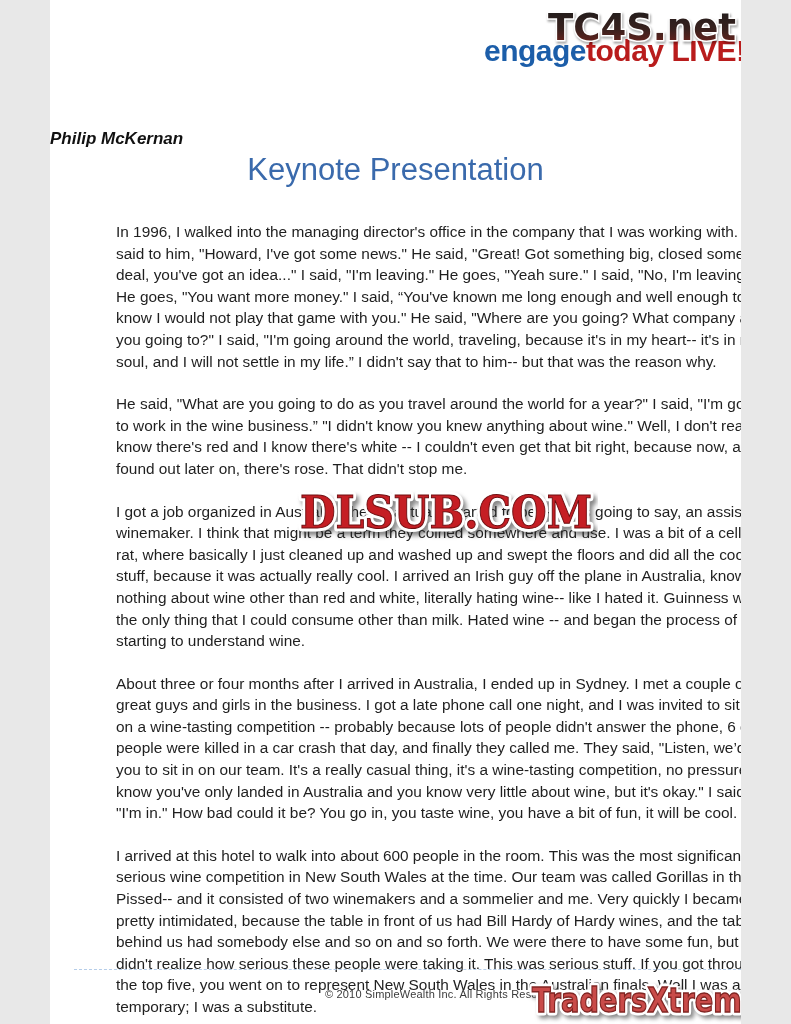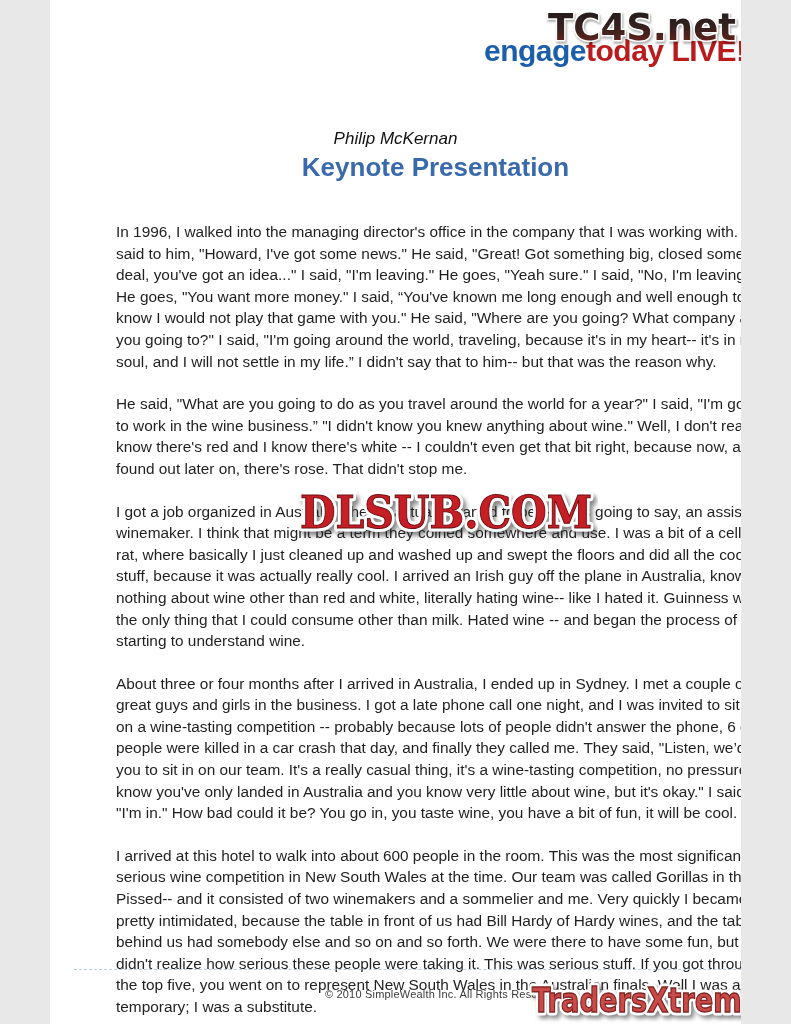--- a/index.html
+++ b/index.html
@@ -17,25 +17,25 @@
   .logo{
     position:absolute;top:34px;left:434px;z-index:5;
     font-size:30px;font-weight:bold;letter-spacing:-0.5px;
     white-space:nowrap;
   }
   .logo .dark{color:#1c5ea9;}
   .logo .light{color:#b91c1c;}
   
   .author{
     position:absolute;top:129px;left:0;width:100%;
-    text-align:center;font-size:17px;font-weight:normal;font-style:italic;color:#111;
+    text-align:left;font-size:17px;font-weight:bold;font-style:italic;color:#111;
   }
   .doc-title{
     position:absolute;top:152px;left:0;width:100%;
-    text-align:center;font-size:26px;font-weight:bold;color:#3a6aac;margin-left:40px;
+    text-align:center;font-size:31px;font-weight:normal;color:#3a6aac;
   }
   
   .body-text{
     position:absolute;top:221px;left:66px;width:658px;z-index:1;
     font-size:15.4px;line-height:21.6px;color:#1f1f1f;
   }
   .body-text p{margin:0 0 21px 0;}
   
   .dlsub{position:absolute;top:482px;left:244px;width:304px;height:62px;z-index:7;}
   

